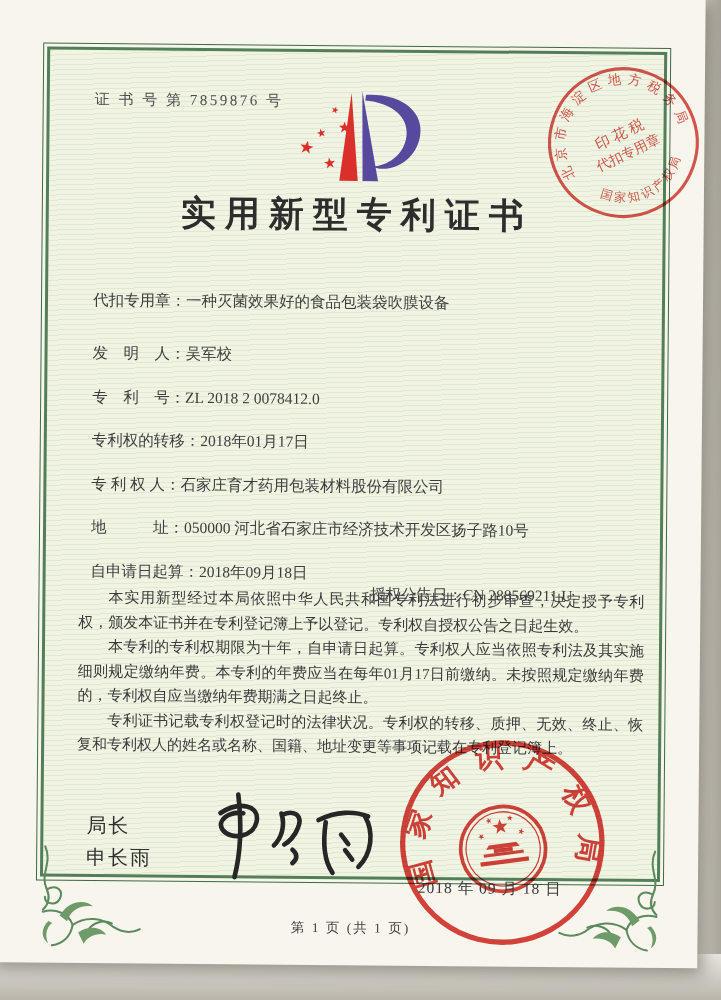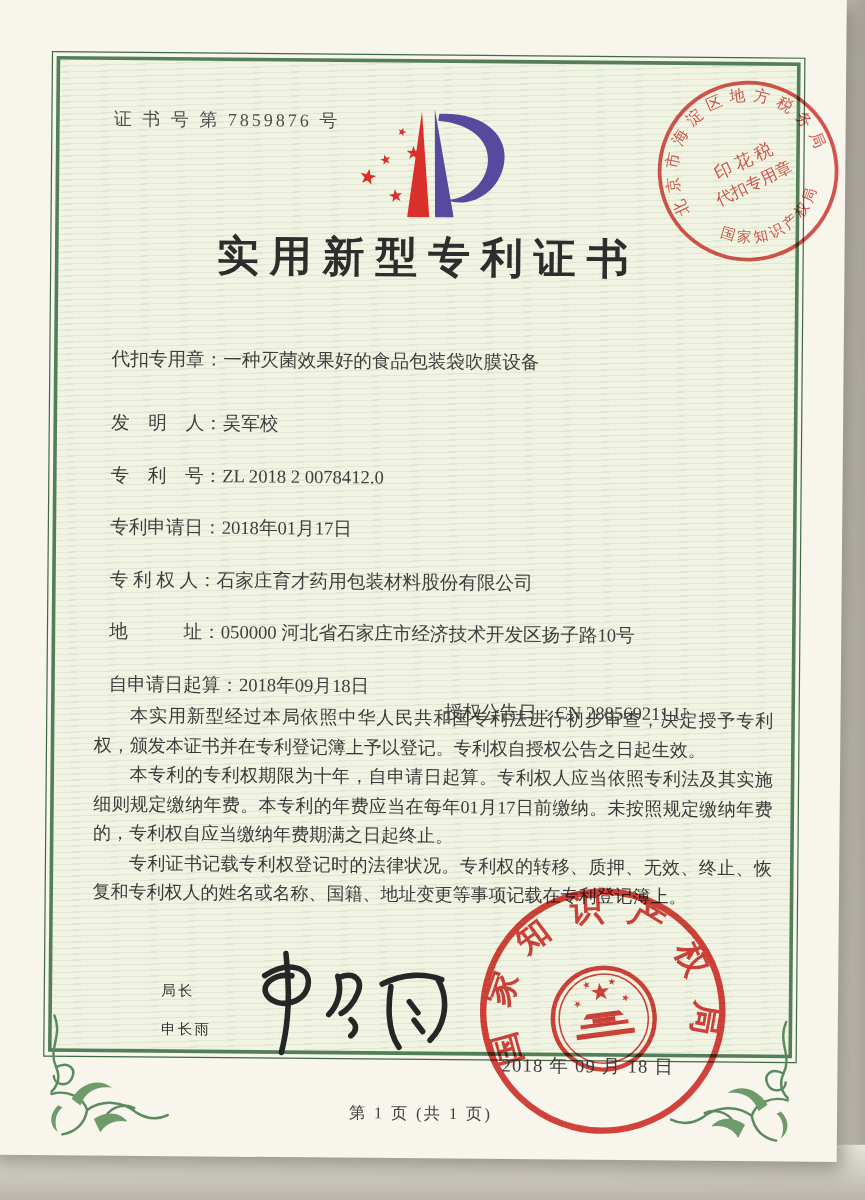--- a/index.html
+++ b/index.html
@@ -40,21 +40,21 @@
   .field-row:first-child{height:53px;}
   .field-label{white-space:pre;}
   .field-value{white-space:pre;}
   .grant-no{position:absolute;left:362px;top:566px;font-size:15.5px;
     color:#3d3d3d;line-height:22px;white-space:pre;}
   .paragraphs{position:absolute;left:86px;top:592px;width:566px;
     font-size:15px;line-height:24.5px;color:#3a3a3a;text-align:justify;}
   .paragraphs p{margin:0;text-indent:2em;}
   .signer{position:absolute;left:96px;top:816px;
     font-family:"Liberation Sans","DejaVu Sans",sans-serif;
-    font-size:12px;color:#2f2f2f;letter-spacing:2px;line-height:32px;margin-left:48px;}
+    font-size:20px;color:#2f2f2f;letter-spacing:2px;line-height:32px;}
   .signature{position:absolute;left:190px;top:790px;width:208px;height:98px;}
   .flourish{position:absolute;width:112px;height:112px;}
   .flourish.left{left:42px;top:850px;}
   .flourish.right{left:566px;top:850px;transform:scaleX(-1);}
   .seal-main{position:absolute;left:406px;top:740px;width:212px;height:212px;
     transform:rotate(-8deg);opacity:.92;z-index:30;mix-blend-mode:multiply;}
   .seal-date{position:absolute;left:428px;top:882px;font-size:15.5px;
     color:#3a3a3a;letter-spacing:1px;z-index:40;}
   .seal-tax{position:absolute;left:548px;top:66px;width:158px;height:158px;
     transform:rotate(-26deg);opacity:.9;z-index:30;mix-blend-mode:multiply;}
@@ -100,21 +100,21 @@
       </div>
       <div class="field-row">
         <span class="field-label">发　明　人：</span>
         <span class="field-value">吴军校</span>
       </div>
       <div class="field-row">
         <span class="field-label">专　利　号：</span>
         <span class="field-value">ZL 2018 2 0078412.0</span>
       </div>
       <div class="field-row">
-        <span class="field-label">专利申请日：</span>
+        <span class="field-label">专利权的转移：</span>
         <span class="field-value">2018年01月17日</span>
       </div>
       <div class="field-row">
         <span class="field-label">专 利 权 人：</span>
         <span class="field-value">石家庄育才药用包装材料股份有限公司</span>
       </div>
       <div class="field-row">
         <span class="field-label">地　　　址：</span>
         <span class="field-value">050000 河北省石家庄市经济技术开发区扬子路10号</span>
       </div>

